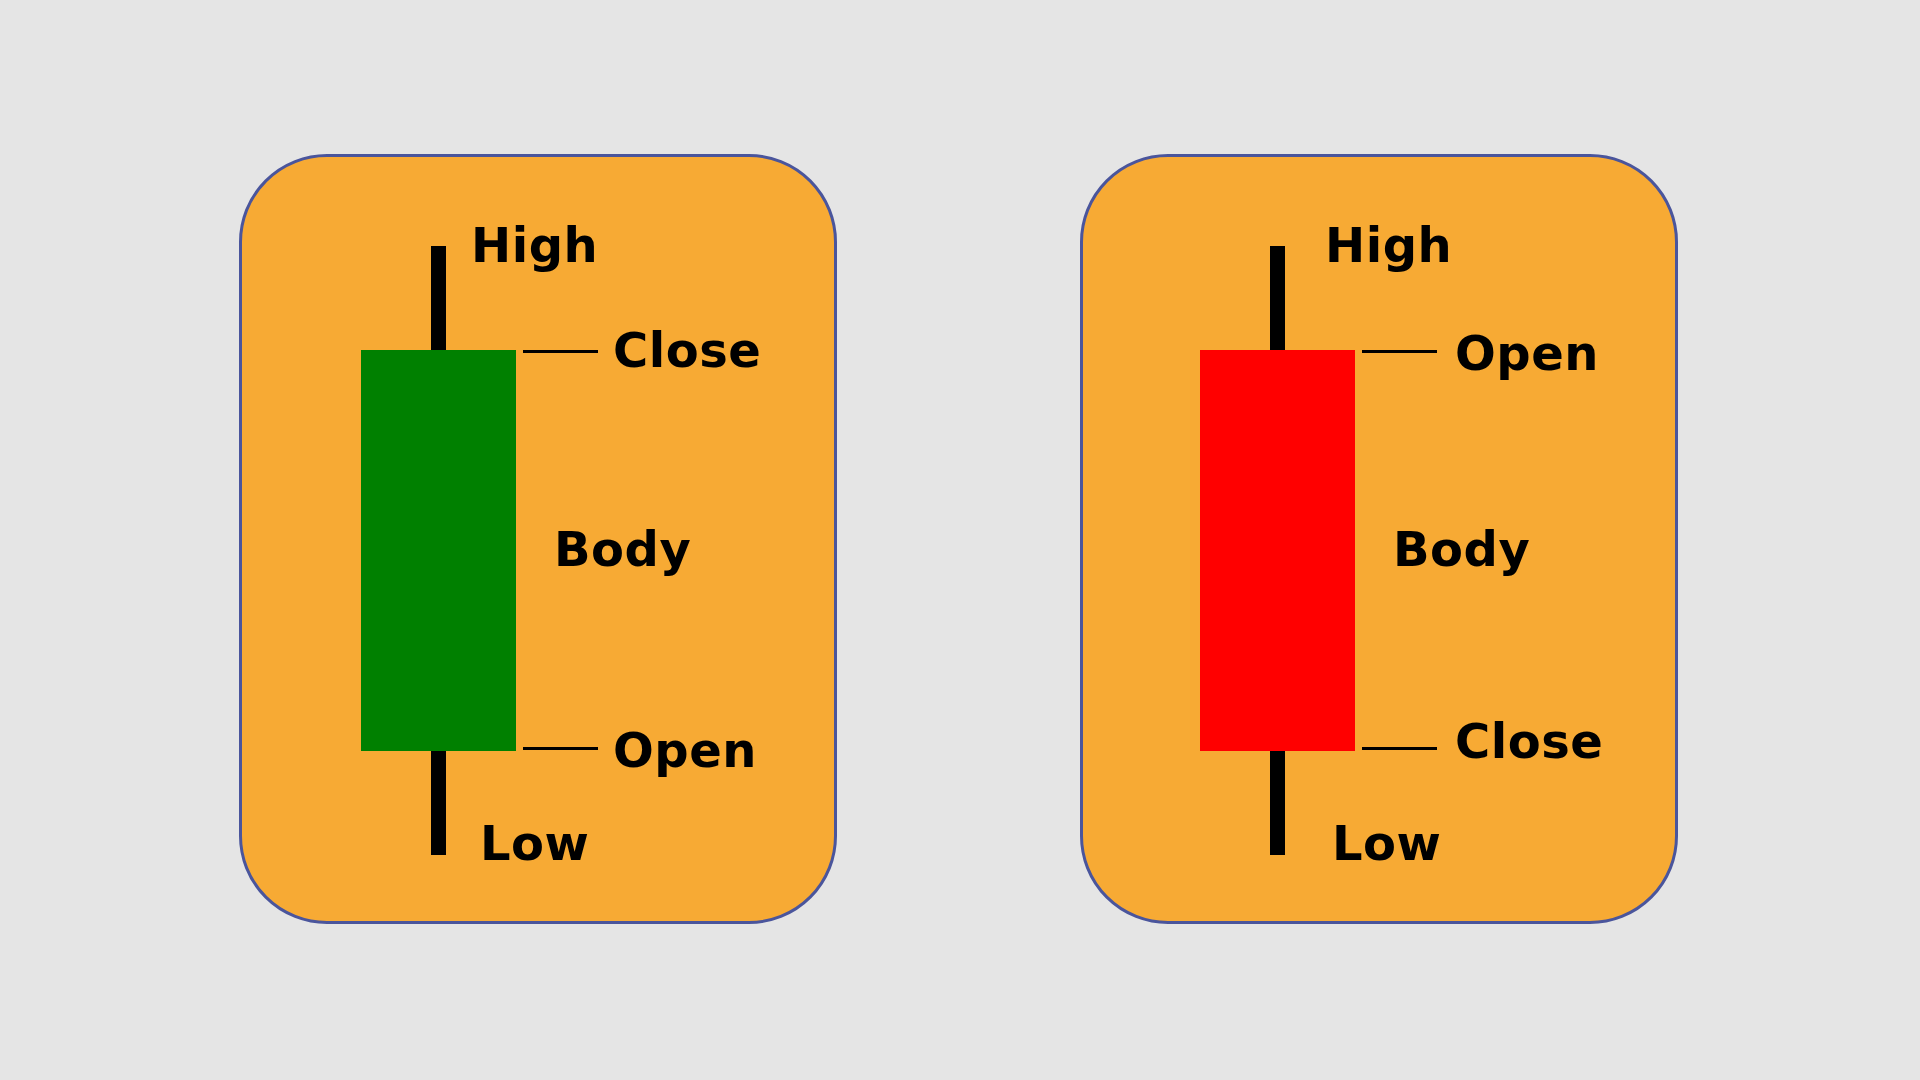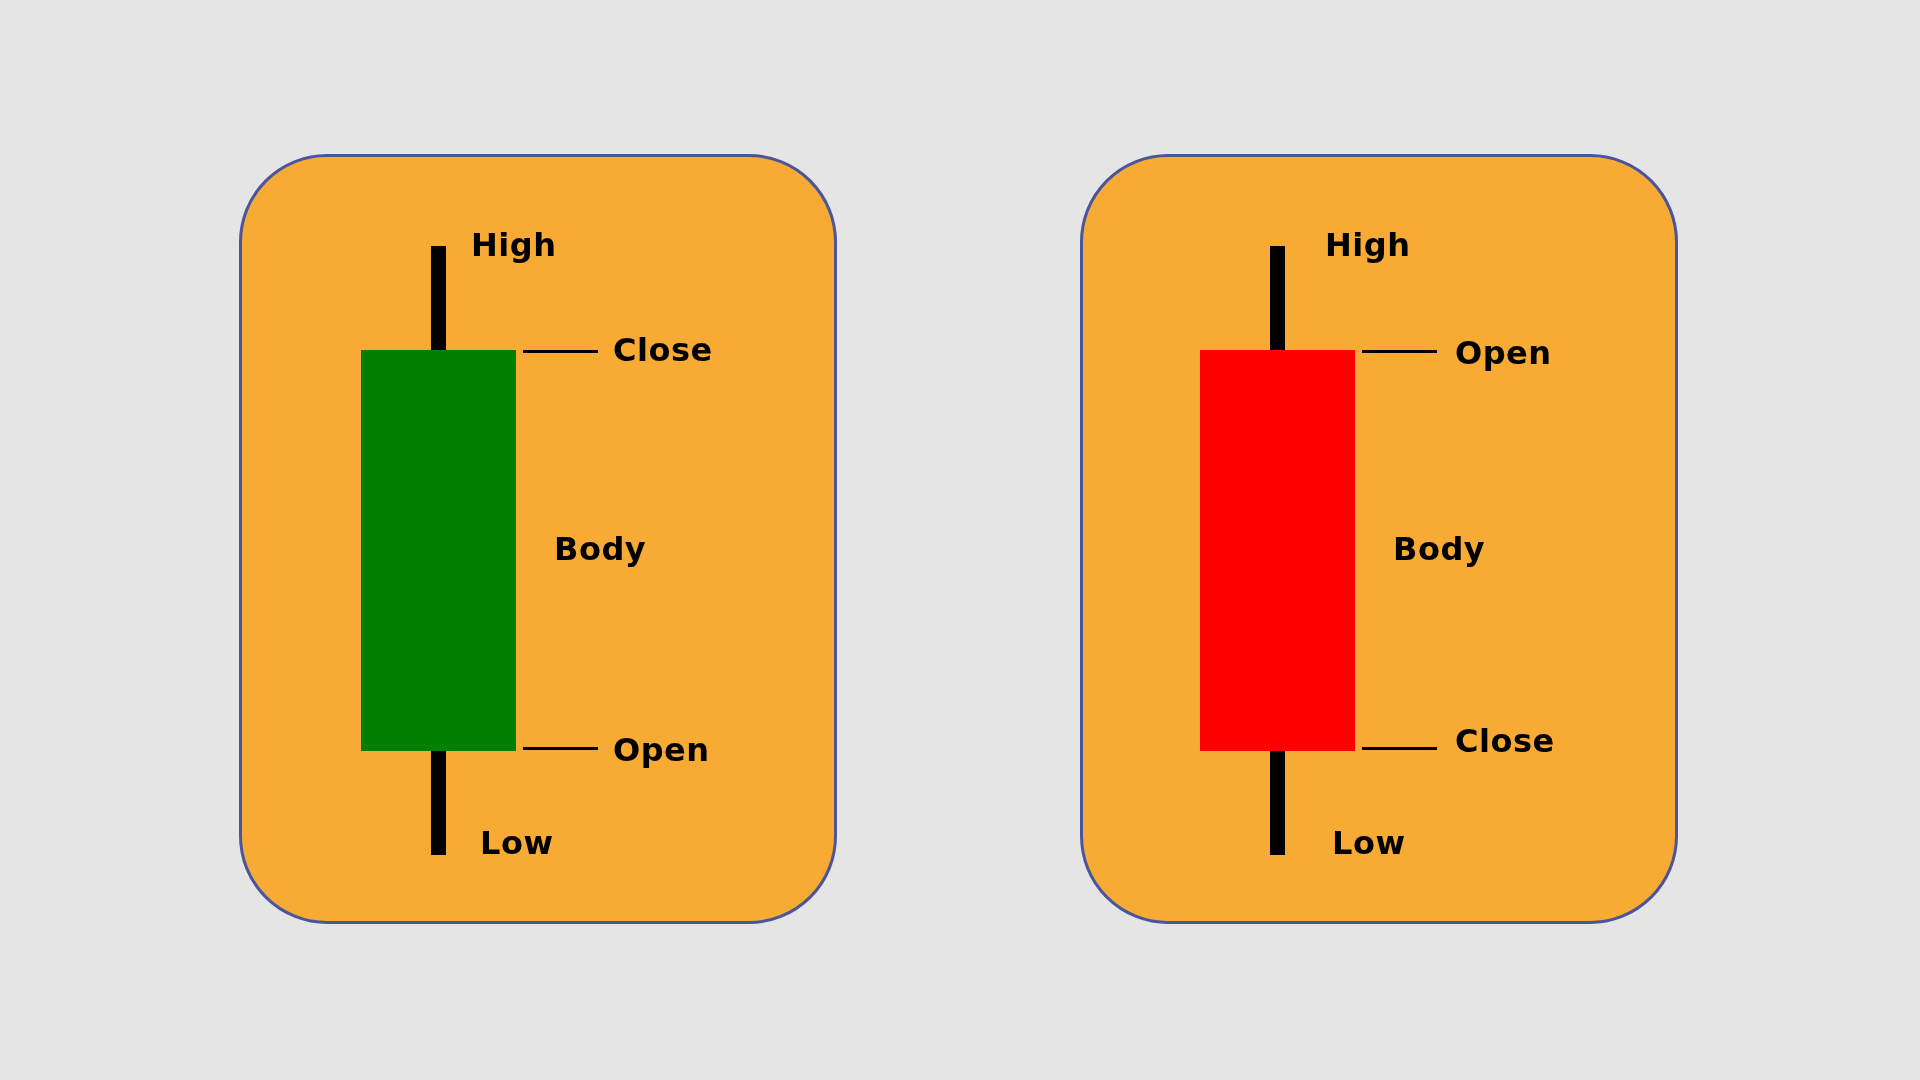--- a/index.html
+++ b/index.html
@@ -1,21 +1,21 @@
 <!DOCTYPE html>
 <html><head>
 <meta charset="utf-8">
 <style>
   html,body{margin:0;padding:0;}
   body{width:1920px;height:1080px;background:#e5e5e5;position:relative;overflow:hidden;font-family:"DejaVu Sans","Liberation Sans",sans-serif;}
   .card{position:absolute;top:154px;width:598px;height:770px;background:#f7aa34;border:3px solid #4a559c;border-radius:88px;box-sizing:border-box;}
   .wick{position:absolute;background:#000;width:15px;}
   .body{position:absolute;width:155px;}
   .tick{position:absolute;height:3px;width:75px;background:#000;}
-  .lbl{position:absolute;font-size:32px;font-weight:bold;color:#000;line-height:1;white-space:nowrap;transform:translateY(-50%);letter-spacing:0.5px;}
+  .lbl{position:absolute;font-size:48px;font-weight:bold;color:#000;line-height:1;white-space:nowrap;transform:translateY(-50%);letter-spacing:0.5px;}
 </style>
 </head>
 <body>
 
 <div class="card" style="left:239px;">
 </div>
 <div class="wick" style="left:431px;top:246px;height:106px;"></div>
 <div class="wick" style="left:431px;top:750px;height:105px;"></div>
 <div class="body" style="left:361px;top:350px;height:401px;background:#008000;"></div>
 <div class="tick" style="left:523px;top:350px;"></div>

